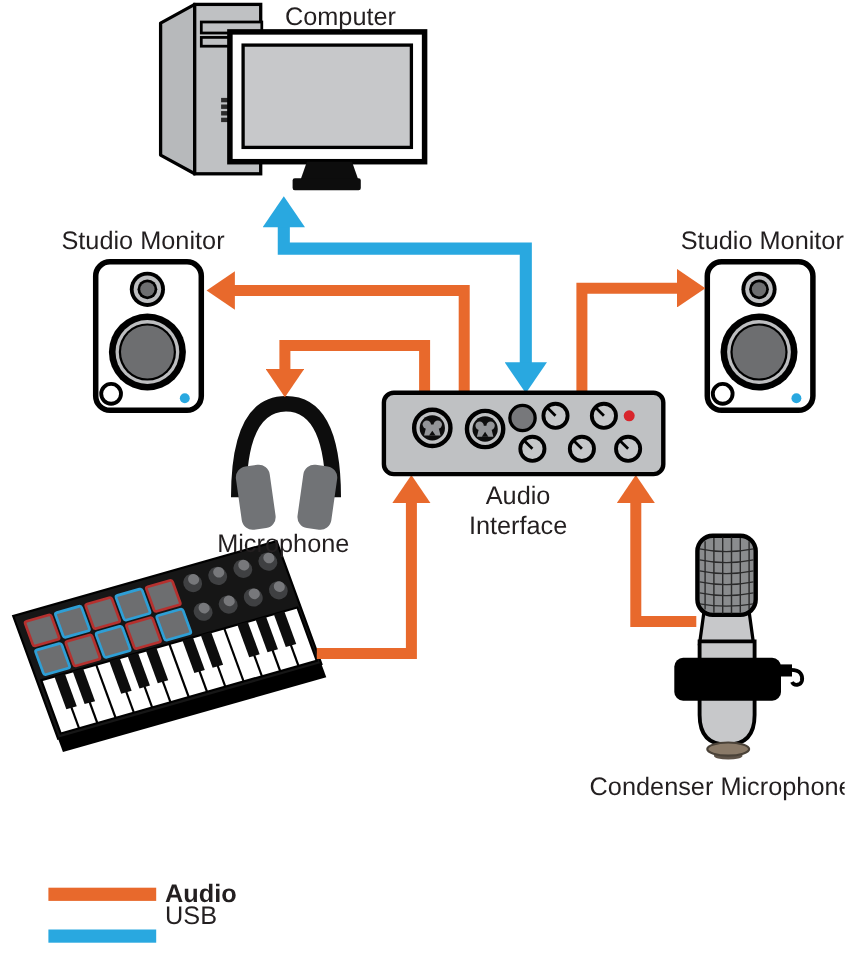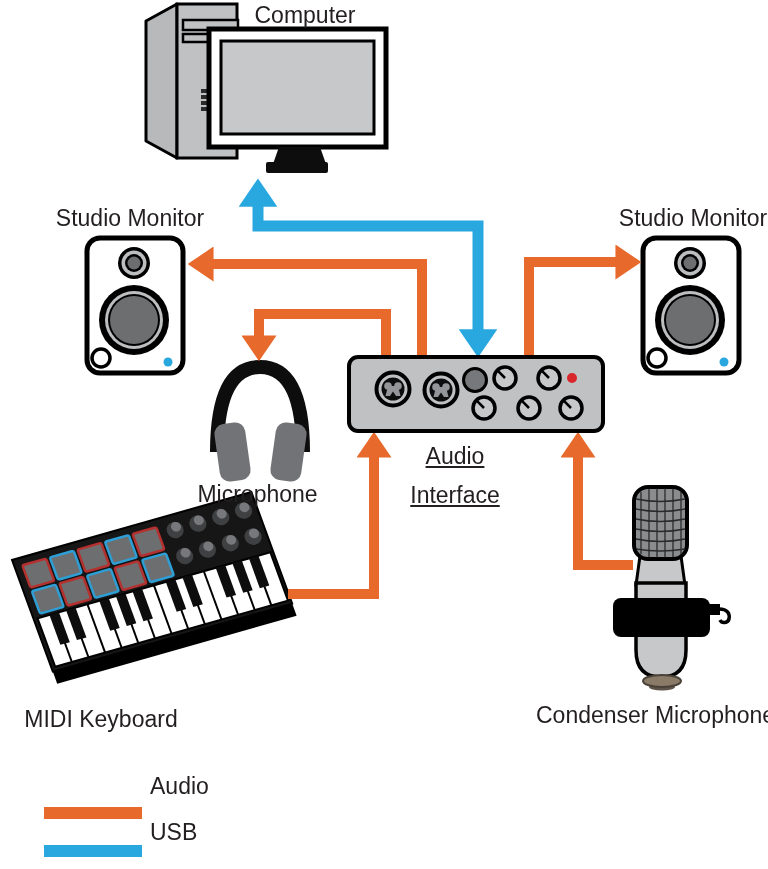--- a/index.html
+++ b/index.html
@@ -228,23 +228,22 @@
             <line x2="-7.8" y2="-7.8" stroke-width="2.5"></line>
           </g>
     </g>
     <circle cx="572" cy="378" r="5" fill="#D8262C"></circle>
   </g>
 
   <rect x="44" y="807" width="98" height="12" fill="#E8692C"></rect>
   <rect x="44" y="845" width="98" height="12" fill="#29A8E0"></rect>
 </svg>
 
-<div class="lbl" style="left:250px;top:2px;width:110px;">Computer</div>
+<div class="lbl" style="left:250px;top:2px;width:110px;text-align:right;">Computer</div>
 <div class="lbl" style="left:55px;top:205px;width:150px;">Studio Monitor</div>
 <div class="lbl" style="left:618px;top:205px;width:150px;">Studio Monitor</div>
-<div class="lbl wrap" style="left:400px;top:437px;width:110px;line-height:39px;text-decoration:underline;">Audio Interface</div>
+<div class="lbl wrap" style="left:416px;top:437px;width:110px;line-height:27px;">Audio Interface</div>
 <div class="lbl" style="left:190px;top:481px;width:135px;">Microphone</div>
-<div class="lbl" style="left:16px;top:706px;width:170px;">MIDI Keyboard</div>
 <div class="lbl" style="left:536px;top:702px;width:235px;">Condenser Microphone</div>
-<div class="lbl" style="left:150px;top:773px;text-align:center;">Audio</div>
+<div class="lbl" style="left:150px;top:799px;text-align:center;font-weight:bold;">Audio</div>
 <div class="lbl" style="left:150px;top:819px;text-align:left;">USB</div>
 
 </div>
 
 </body></html>

